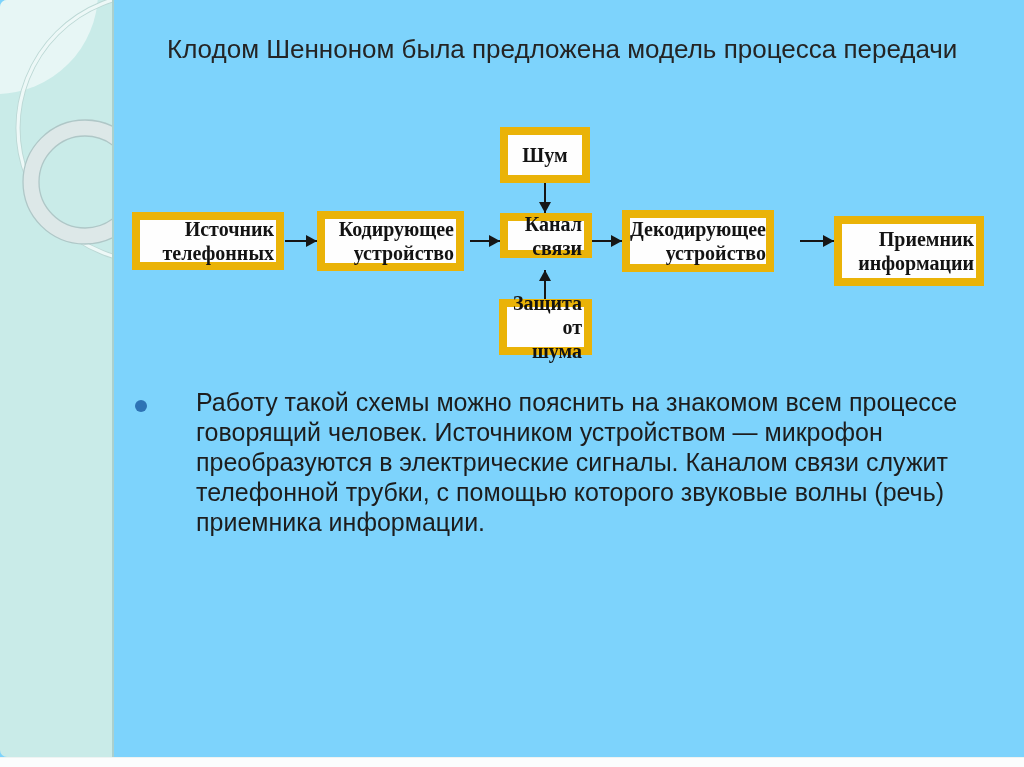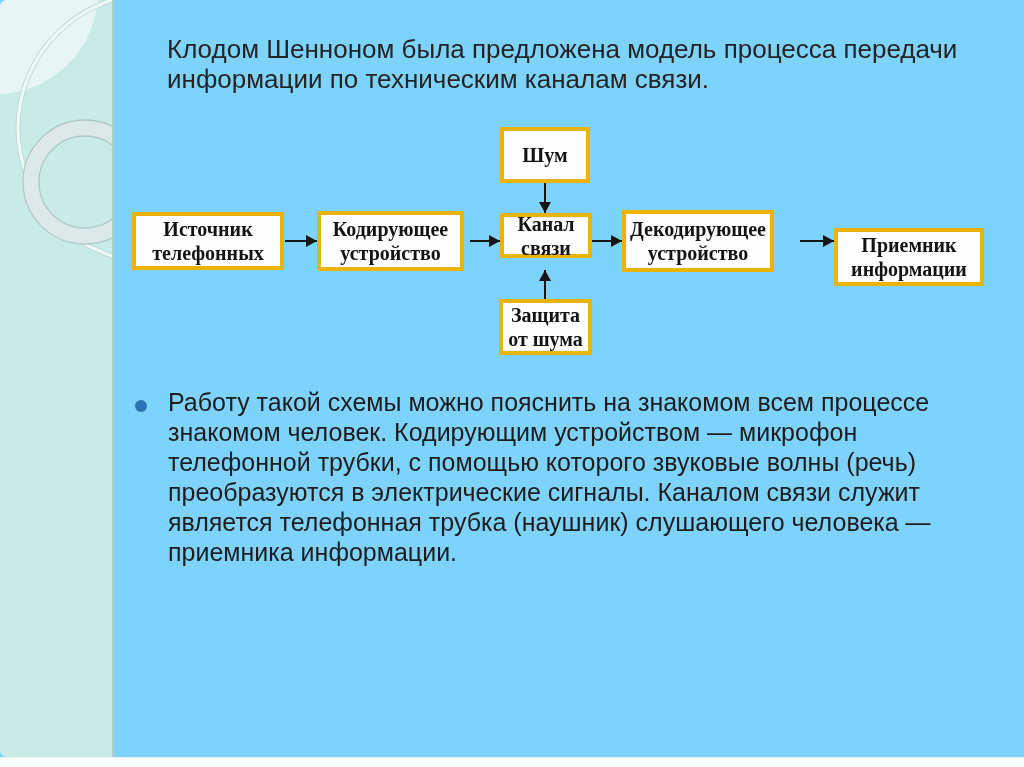--- a/index.html
+++ b/index.html
@@ -19,23 +19,23 @@
     background:#fbfdfd;border-top:1px solid #eef3f2;
   }
   
   .title{
     position:absolute;left:167px;top:34px;width:830px;
     font-size:26px;line-height:30px;color:#242424;letter-spacing:0;
   }
   .title-line{white-space:nowrap;}
   
   .dbox{
-    position:absolute;box-sizing:border-box;border:4px solid #eab308;
+    position:absolute;box-sizing:border-box;border:8px solid #eab308;
     background:#fefefe;display:flex;align-items:center;justify-content:center;
-    text-align:center;font-family:"Liberation Serif",serif;font-weight:bold;
+    text-align:right;font-family:"Liberation Serif",serif;font-weight:bold;
     font-size:20px;line-height:24px;color:#131313;padding:2px;
   }
   
   .arrow-r{position:absolute;height:2px;background:#161616;}
   .arrow-r::after{
     content:"";position:absolute;right:0;top:-5px;width:0;height:0;
     border-left:11px solid #161616;border-top:6px solid transparent;border-bottom:6px solid transparent;
   }
   .arrow-d{position:absolute;width:2px;background:#161616;}
   .arrow-d::after{
@@ -49,21 +49,21 @@
   }
   
   .bullet-dot{
     position:absolute;left:135px;top:400px;width:12px;height:12px;
     border-radius:50%;background:#2e73b5;
   }
   .body-text{
     position:absolute;left:168px;top:387px;width:840px;
     font-size:25px;line-height:30px;color:#1d1d1d;
   }
-  .body-line{white-space:nowrap;}
+  .body-line{white-space:nowrap;margin-left:28px;}
 </style>
 </head>
 <body>
 
 <div class="slide">
 
   <div class="stripe">
     <svg width="112" height="757" viewBox="0 0 112 757" xmlns="http://www.w3.org/2000/svg">
       <circle cx="-4" cy="-8" r="102" fill="#e7f6f5"></circle>
       <circle cx="152" cy="128" r="134" fill="none" stroke="#bcd8d5" stroke-width="5"></circle>
@@ -71,43 +71,41 @@
       <circle cx="85" cy="182" r="54" fill="none" stroke="#dde8e8" stroke-width="16"></circle>
       <circle cx="85" cy="182" r="62" fill="none" stroke="#afc7c7" stroke-width="1.3"></circle>
       <circle cx="85" cy="182" r="46" fill="none" stroke="#afc7c7" stroke-width="1.3"></circle>
     </svg>
   </div>
 
   <div class="bottom-band"></div>
 
   <div class="title">
     <div class="title-line">Клодом Шенноном была предложена модель процесса передачи</div>
-    <div class="title-line">информации по техническим каналам связи.</div>
   </div>
 
   <div>
     <div class="dbox" style="left:500px;top:127px;width:90px;height:56px">Шум</div>
     <div class="dbox" style="left:132px;top:212px;width:152px;height:58px">Источник телефонных</div>
     <div class="dbox" style="left:317px;top:211px;width:147px;height:60px">Кодирующее устройство</div>
     <div class="dbox" style="left:500px;top:213px;width:92px;height:45px">Канал связи</div>
     <div class="dbox" style="left:622px;top:210px;width:152px;height:62px">Декодирующее устройство</div>
-    <div class="dbox" style="left:834px;top:228px;width:150px;height:58px">Приемник информации</div>
+    <div class="dbox" style="left:834px;top:216px;width:150px;height:70px">Приемник информации</div>
     <div class="dbox" style="left:499px;top:299px;width:93px;height:56px">Защита от шума</div>
 
     <div class="arrow-r" style="left:285px;top:240px;width:32px"></div>
     <div class="arrow-r" style="left:470px;top:240px;width:30px"></div>
     <div class="arrow-r" style="left:592px;top:240px;width:30px"></div>
     <div class="arrow-r" style="left:800px;top:240px;width:34px"></div>
     <div class="arrow-d" style="left:544px;top:183px;height:30px"></div>
     <div class="arrow-u" style="left:544px;top:270px;height:29px"></div>
   </div>
 
   <span class="bullet-dot"></span>
   <div class="body-text">
     <div class="body-line">Работу такой схемы можно пояснить на знакомом всем процессе</div>
-    <div class="body-line">знакомом человек. Кодирующим устройством — микрофон</div>
+    <div class="body-line">говорящий человек. Источником устройством — микрофон</div>
+    <div class="body-line">преобразуются в электрические сигналы. Каналом связи служит</div>
     <div class="body-line">телефонной трубки, с помощью которого звуковые волны (речь)</div>
-    <div class="body-line">преобразуются в электрические сигналы. Каналом связи служит</div>
-    <div class="body-line">является телефонная трубка (наушник) слушающего человека —</div>
     <div class="body-line">приемника информации.</div>
   </div>
 
 </div>
 
 </body></html>

